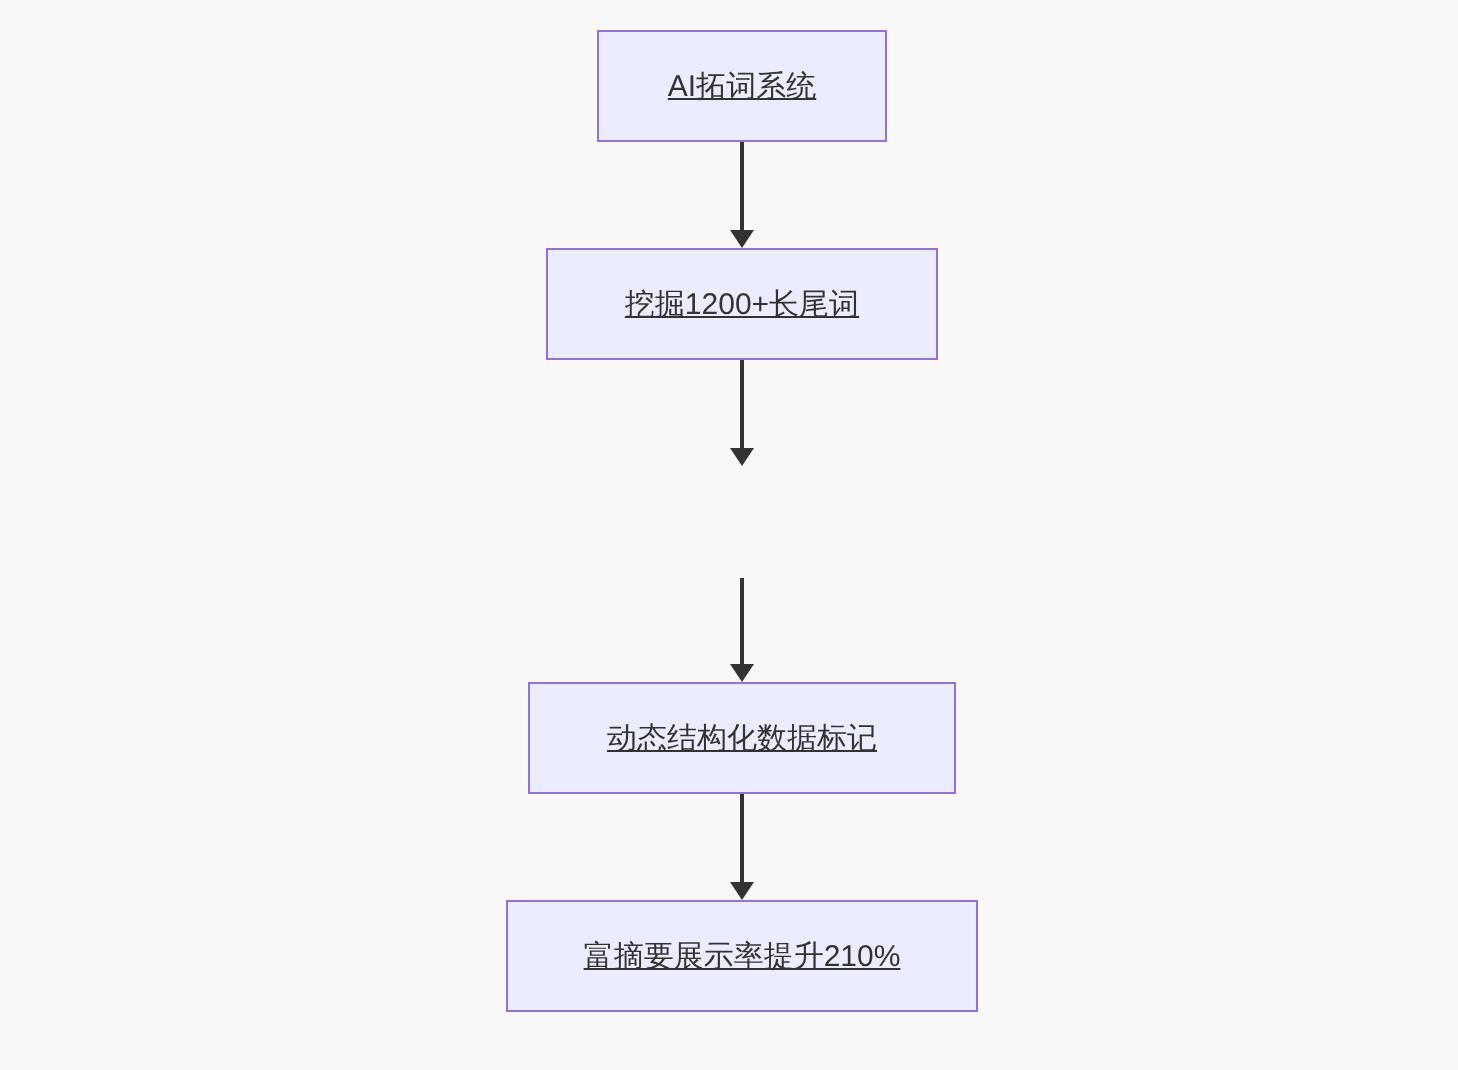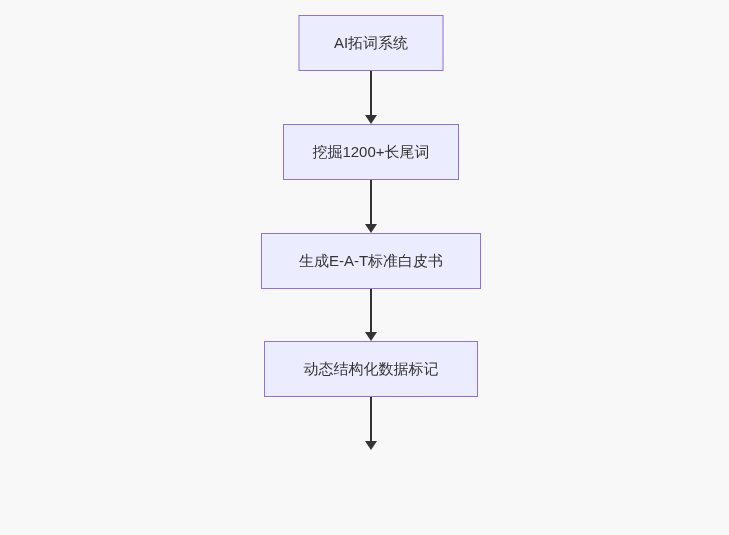--- a/index.html
+++ b/index.html
@@ -21,23 +21,24 @@
     box-sizing: border-box;
     background: #ECECFF;
     border: 1px solid #9370DB;
     color: #333333;
     font-size: 15px;
     display: flex;
     align-items: center;
     justify-content: center;
     white-space: nowrap;
     text-align: center;
+    text-decoration: underline;
   }
   #node-1 { top: 15px;  width: 145px; }
-  #node-2 { top: 124px; width: 176px; }
+  #node-2 { top: 124px; width: 196px; }
   #node-3 { top: 233px; width: 220px; }
   #node-4 { top: 341px; width: 214px; text-align: right; }
   #node-5 { top: 450px; width: 236px; }
 
   .edge-line {
     position: absolute;
     left: 371px;
     transform: translateX(-50%);
     width: 2px;
     background: #333333;
@@ -73,28 +74,28 @@
   <div class="edge-line" id="edge-1-line"></div>
   <div class="arrowhead" id="edge-1-head"></div>
 
   <div class="node" id="node-2">
     <span>挖掘1200+长尾词</span>
   </div>
 
   <div class="edge-line" id="edge-2-line"></div>
   <div class="arrowhead" id="edge-2-head"></div>
 
-  <div class="node" id="node-3">
-    <span>生成E-A-T标准白皮书</span>
-  </div>
 
   <div class="edge-line" id="edge-3-line"></div>
   <div class="arrowhead" id="edge-3-head"></div>
 
   <div class="node" id="node-4">
     <span>动态结构化数据标记</span>
   </div>
 
   <div class="edge-line" id="edge-4-line"></div>
   <div class="arrowhead" id="edge-4-head"></div>
 
+  <div class="node" id="node-5">
+    <span>富摘要展示率提升210%</span>
+  </div>
 
 </div>
 
 </body></html>

